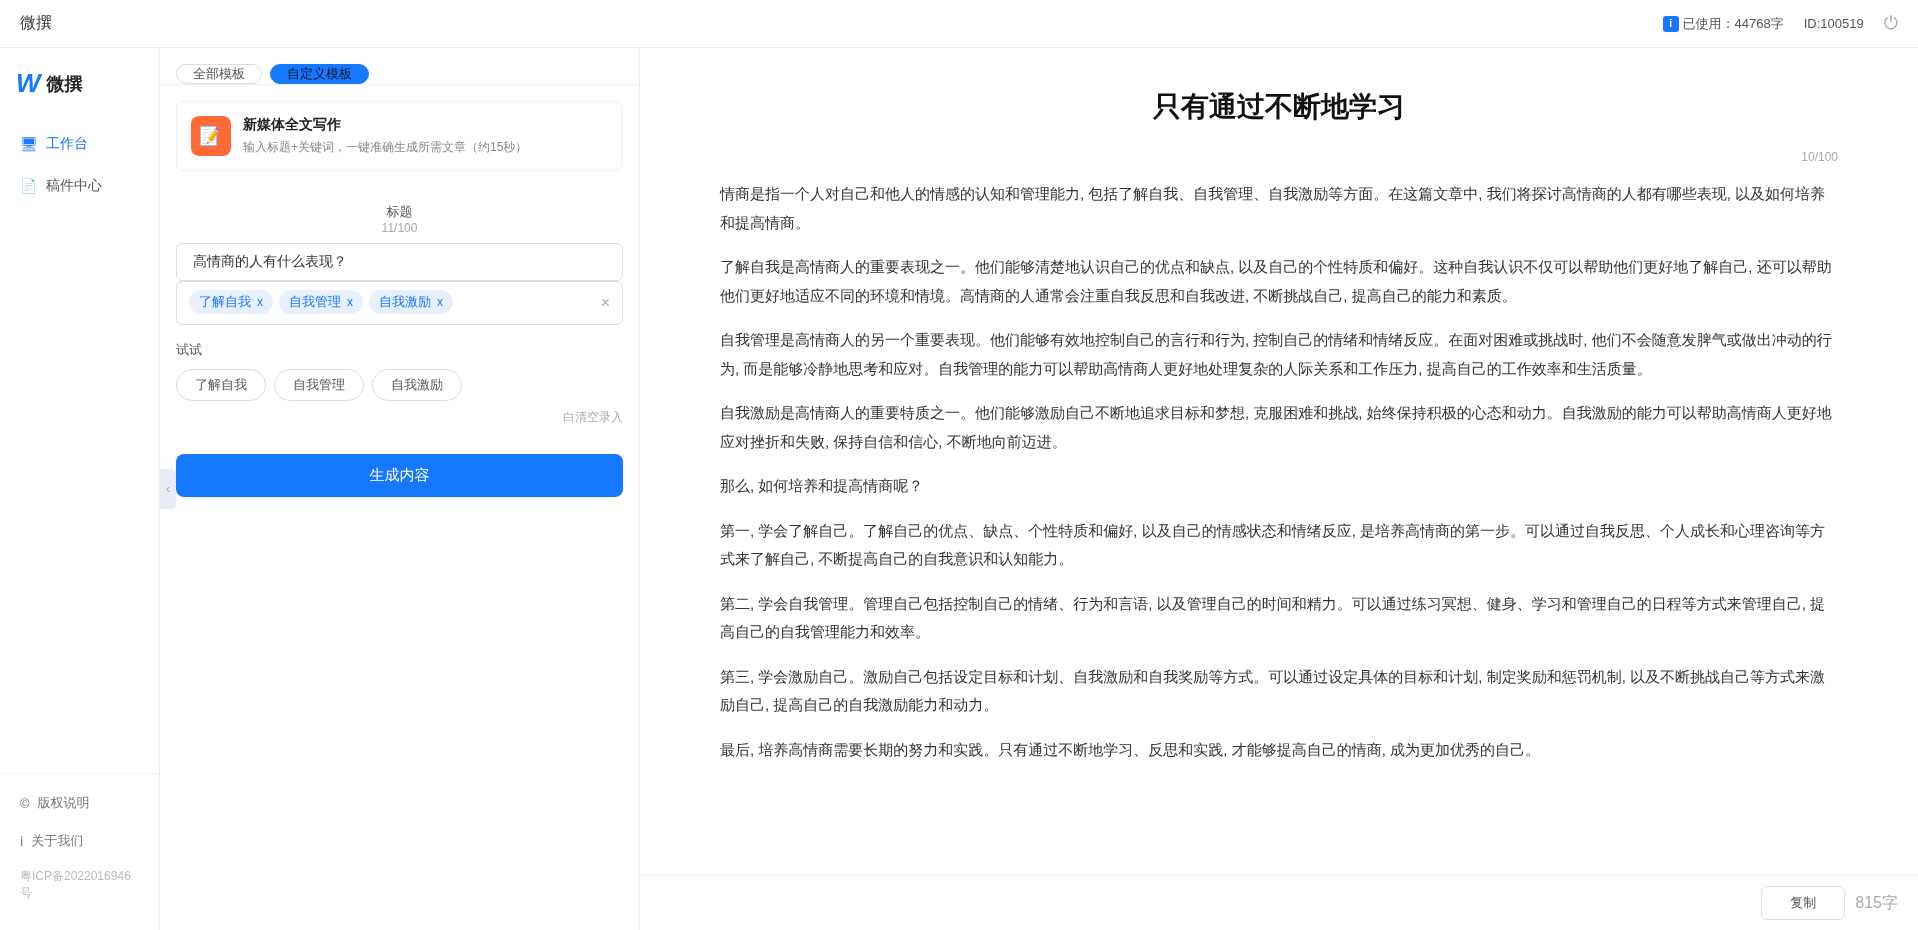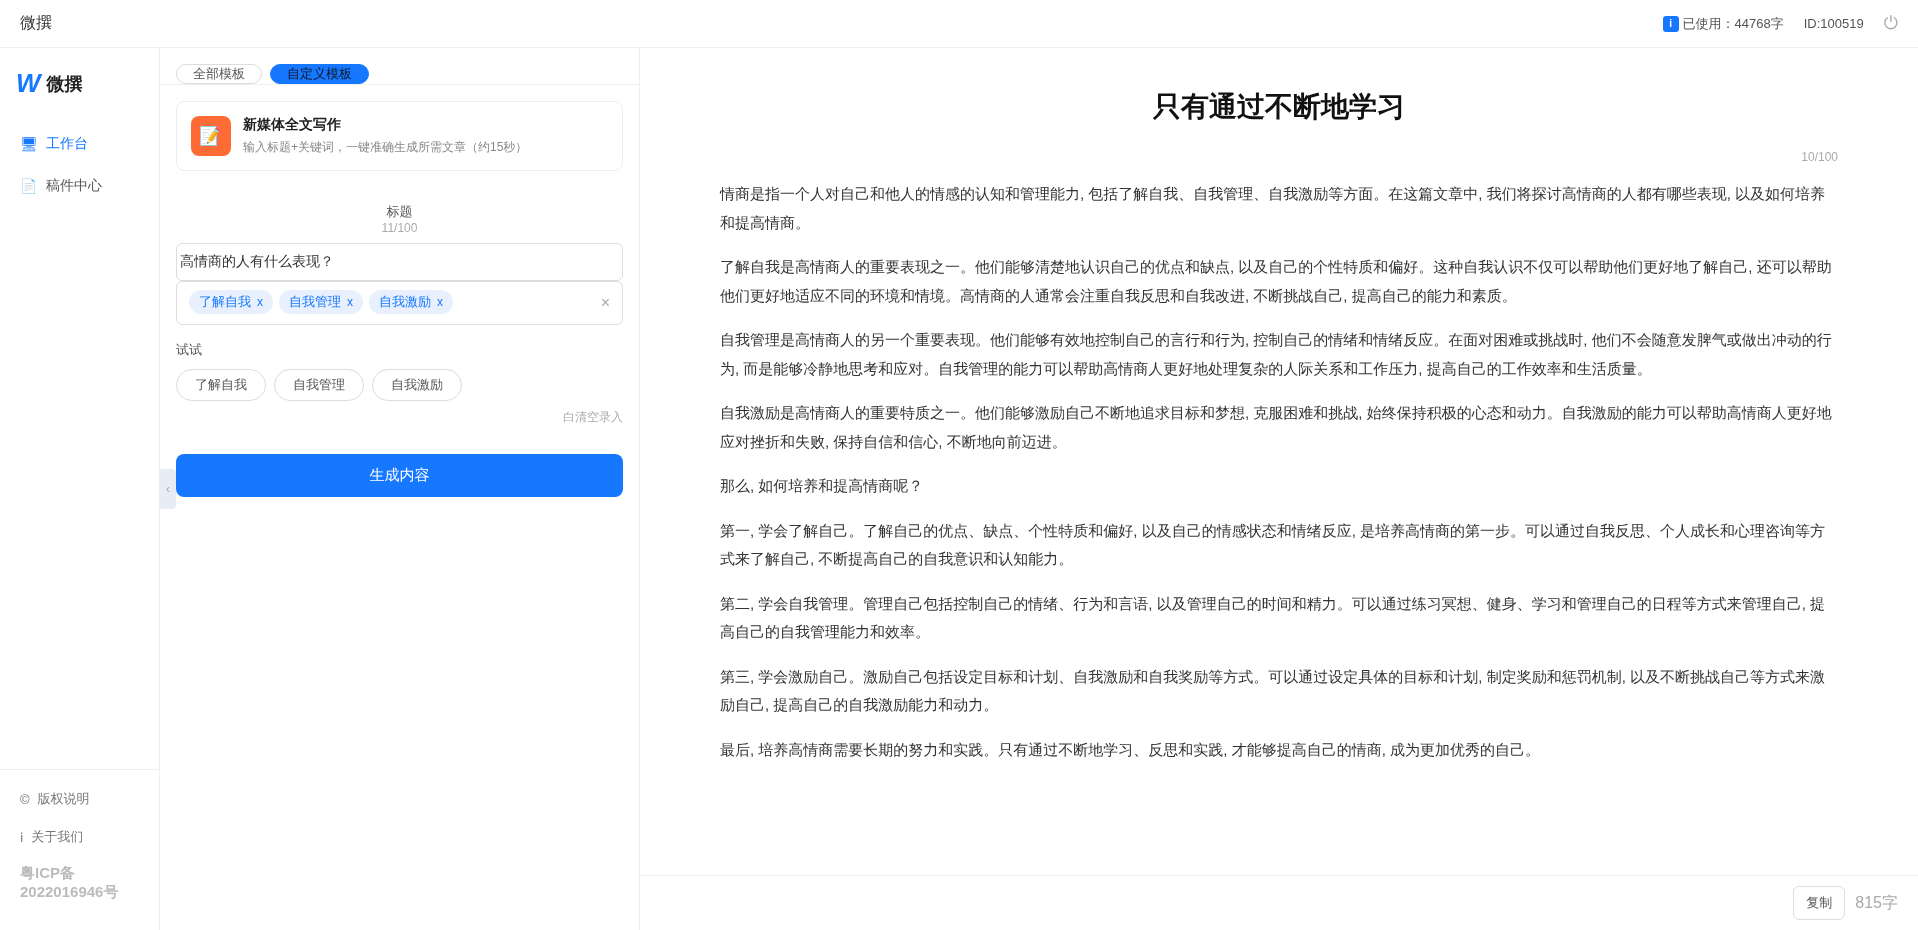--- a/index.html
+++ b/index.html
@@ -21,42 +21,42 @@
     .sidebar { width: 160px; background: #fff; border-right: 1px solid #eee; display: flex; flex-direction: column; padding: 20px 0; flex-shrink: 0; }
     .sidebar-logo { display: flex; align-items: center; padding: 0 16px 24px; gap: 6px; }
     .logo-w { font-size: 26px; font-weight: 900; color: #1677ff; font-style: italic; }
     .logo-text { font-size: 18px; font-weight: 700; color: #222; }
     .sidebar-nav { flex: 1; }
     .sidebar-item { display: flex; align-items: center; gap: 8px; padding: 12px 20px; cursor: pointer; color: #555; font-size: 14px; border-radius: 0; }
     .sidebar-item.active { color: #1677ff; }
     .sidebar-item .nav-icon { width: 18px; height: 18px; display: inline-flex; align-items: center; justify-content: center; }
     .sidebar-bottom { padding: 10px 0 0; border-top: 1px solid #f0f0f0; }
     .sidebar-bottom-item { display: flex; align-items: center; gap: 8px; padding: 10px 20px; cursor: pointer; color: #777; font-size: 13px; }
-    .beian { padding: 8px 20px; font-size: 15px; color: #bbb; font-weight: bold; }
+    .beian { padding: 8px 20px; font-size: 12px; color: #bbb; }
 
     
     .collapse-btn { position: absolute; left: 152px; top: 50%; transform: translateY(-50%); z-index: 10; width: 16px; height: 40px; background: #e8edf5; border-radius: 0 4px 4px 0; display: flex; align-items: center; justify-content: center; cursor: pointer; color: #aaa; font-size: 12px; }
 
     
     .left-panel { width: 480px; background: #fff; border-right: 1px solid #eee; display: flex; flex-direction: column; padding: 0; flex-shrink: 0; overflow-y: auto; }
     .template-tabs { display: flex; gap: 0; padding: 16px 16px 0; border-bottom: 1px solid #f0f0f0; }
     .tab-btn { padding: 0 16px; border-radius: 20px; border: 1px solid #ddd; background: #fff; cursor: pointer; font-size: 13px; color: #555; margin-right: 8px; }
     .tab-btn.active { background: #1677ff; color: #0f172a; border-color: #1677ff; }
 
     
     .template-card { margin: 16px; border: 1px solid #eee; border-radius: 8px; padding: 14px; display: flex; align-items: flex-start; gap: 12px; cursor: pointer; }
     .template-icon { width: 40px; height: 40px; background: #ff6b35; border-radius: 8px; display: flex; align-items: center; justify-content: center; color: #fff; font-size: 18px; flex-shrink: 0; }
     .template-info .title { font-size: 14px; font-weight: 600; color: #222; margin-bottom: 4px; }
     .template-info .desc { font-size: 12px; color: #888; line-height: 1.5; }
 
     
     .form-section { padding: 0 16px 16px; }
     .field-label { display: flex; justify-content: space-between; align-items: center; margin: 16px 0 8px; color: #555; font-size: 13px; font-weight: 400; flex-direction: column; }
     .field-count { color: #aaa; font-size: 12px; }
-    .field-input { width: 100%; border: 1px solid #ddd; border-radius: 6px; padding: 10px 3px; font-size: 14px; color: #333; outline: none; resize: none; font-family: inherit; }
+    .field-input { width: 100%; border: 1px solid #ddd; border-radius: 6px; padding: 10px 16px; font-size: 14px; color: #333; outline: none; resize: none; font-family: inherit; }
 
     
     .keywords-box { border: 1px solid #ddd; border-radius: 6px; padding: 8px 12px; display: flex; align-items: flex-start; flex-wrap: wrap; gap: 6px; min-height: 44px; }
     .keyword-tag { display: flex; align-items: center; gap: 4px; background: #e8f0fe; color: #1677ff; border-radius: 20px; padding: 3px 10px; font-size: 13px; }
     .keyword-tag .tag-close { cursor: pointer; color: #1677ff; font-size: 12px; margin-left: 2px; }
     .keywords-clear { margin-left: auto; cursor: pointer; color: #aaa; font-size: 16px; align-self: center; }
 
     
     .try-section { padding: 0 16px 16px; }
     .try-label { font-size: 13px; color: #555; margin-bottom: 10px; }
@@ -71,21 +71,21 @@
     
     .right-panel { flex: 1; background: #fff; display: flex; flex-direction: column; overflow: hidden; padding: 0; }
     .content-area { flex: 1; overflow-y: auto; padding: 40px 80px; }
     .article-title { font-size: 28px; font-weight: 700; color: #111; text-align: center; margin-bottom: 24px; }
     .article-page-count { text-align: right; color: #aaa; font-size: 12px; margin-bottom: 16px; }
     .article-body { font-size: 15px; color: #333; line-height: 1.9; }
     .article-body p { margin-bottom: 16px; }
 
     
     .right-bottom { display: flex; justify-content: flex-end; align-items: center; gap: 10px; padding: 10px 20px; border-top: 1px solid #f0f0f0; background: #fff; }
-    .copy-btn { padding: 7px 12px; border: 1px solid #ddd; border-radius: 6px; background: #fff; cursor: pointer; font-size: 13px; color: #555; }
+    .copy-btn { padding: 7px 28px; border: 1px solid #ddd; border-radius: 6px; background: #fff; cursor: pointer; font-size: 13px; color: #555; }
     .char-count { font-size: 16px; color: #aaa; }
 
     
     ::-webkit-scrollbar { width: 6px; }
     ::-webkit-scrollbar-track { background: #f5f5f5; }
     ::-webkit-scrollbar-thumb { background: #ddd; border-radius: 3px; }
   </style>
 </head>
 <body>
 

